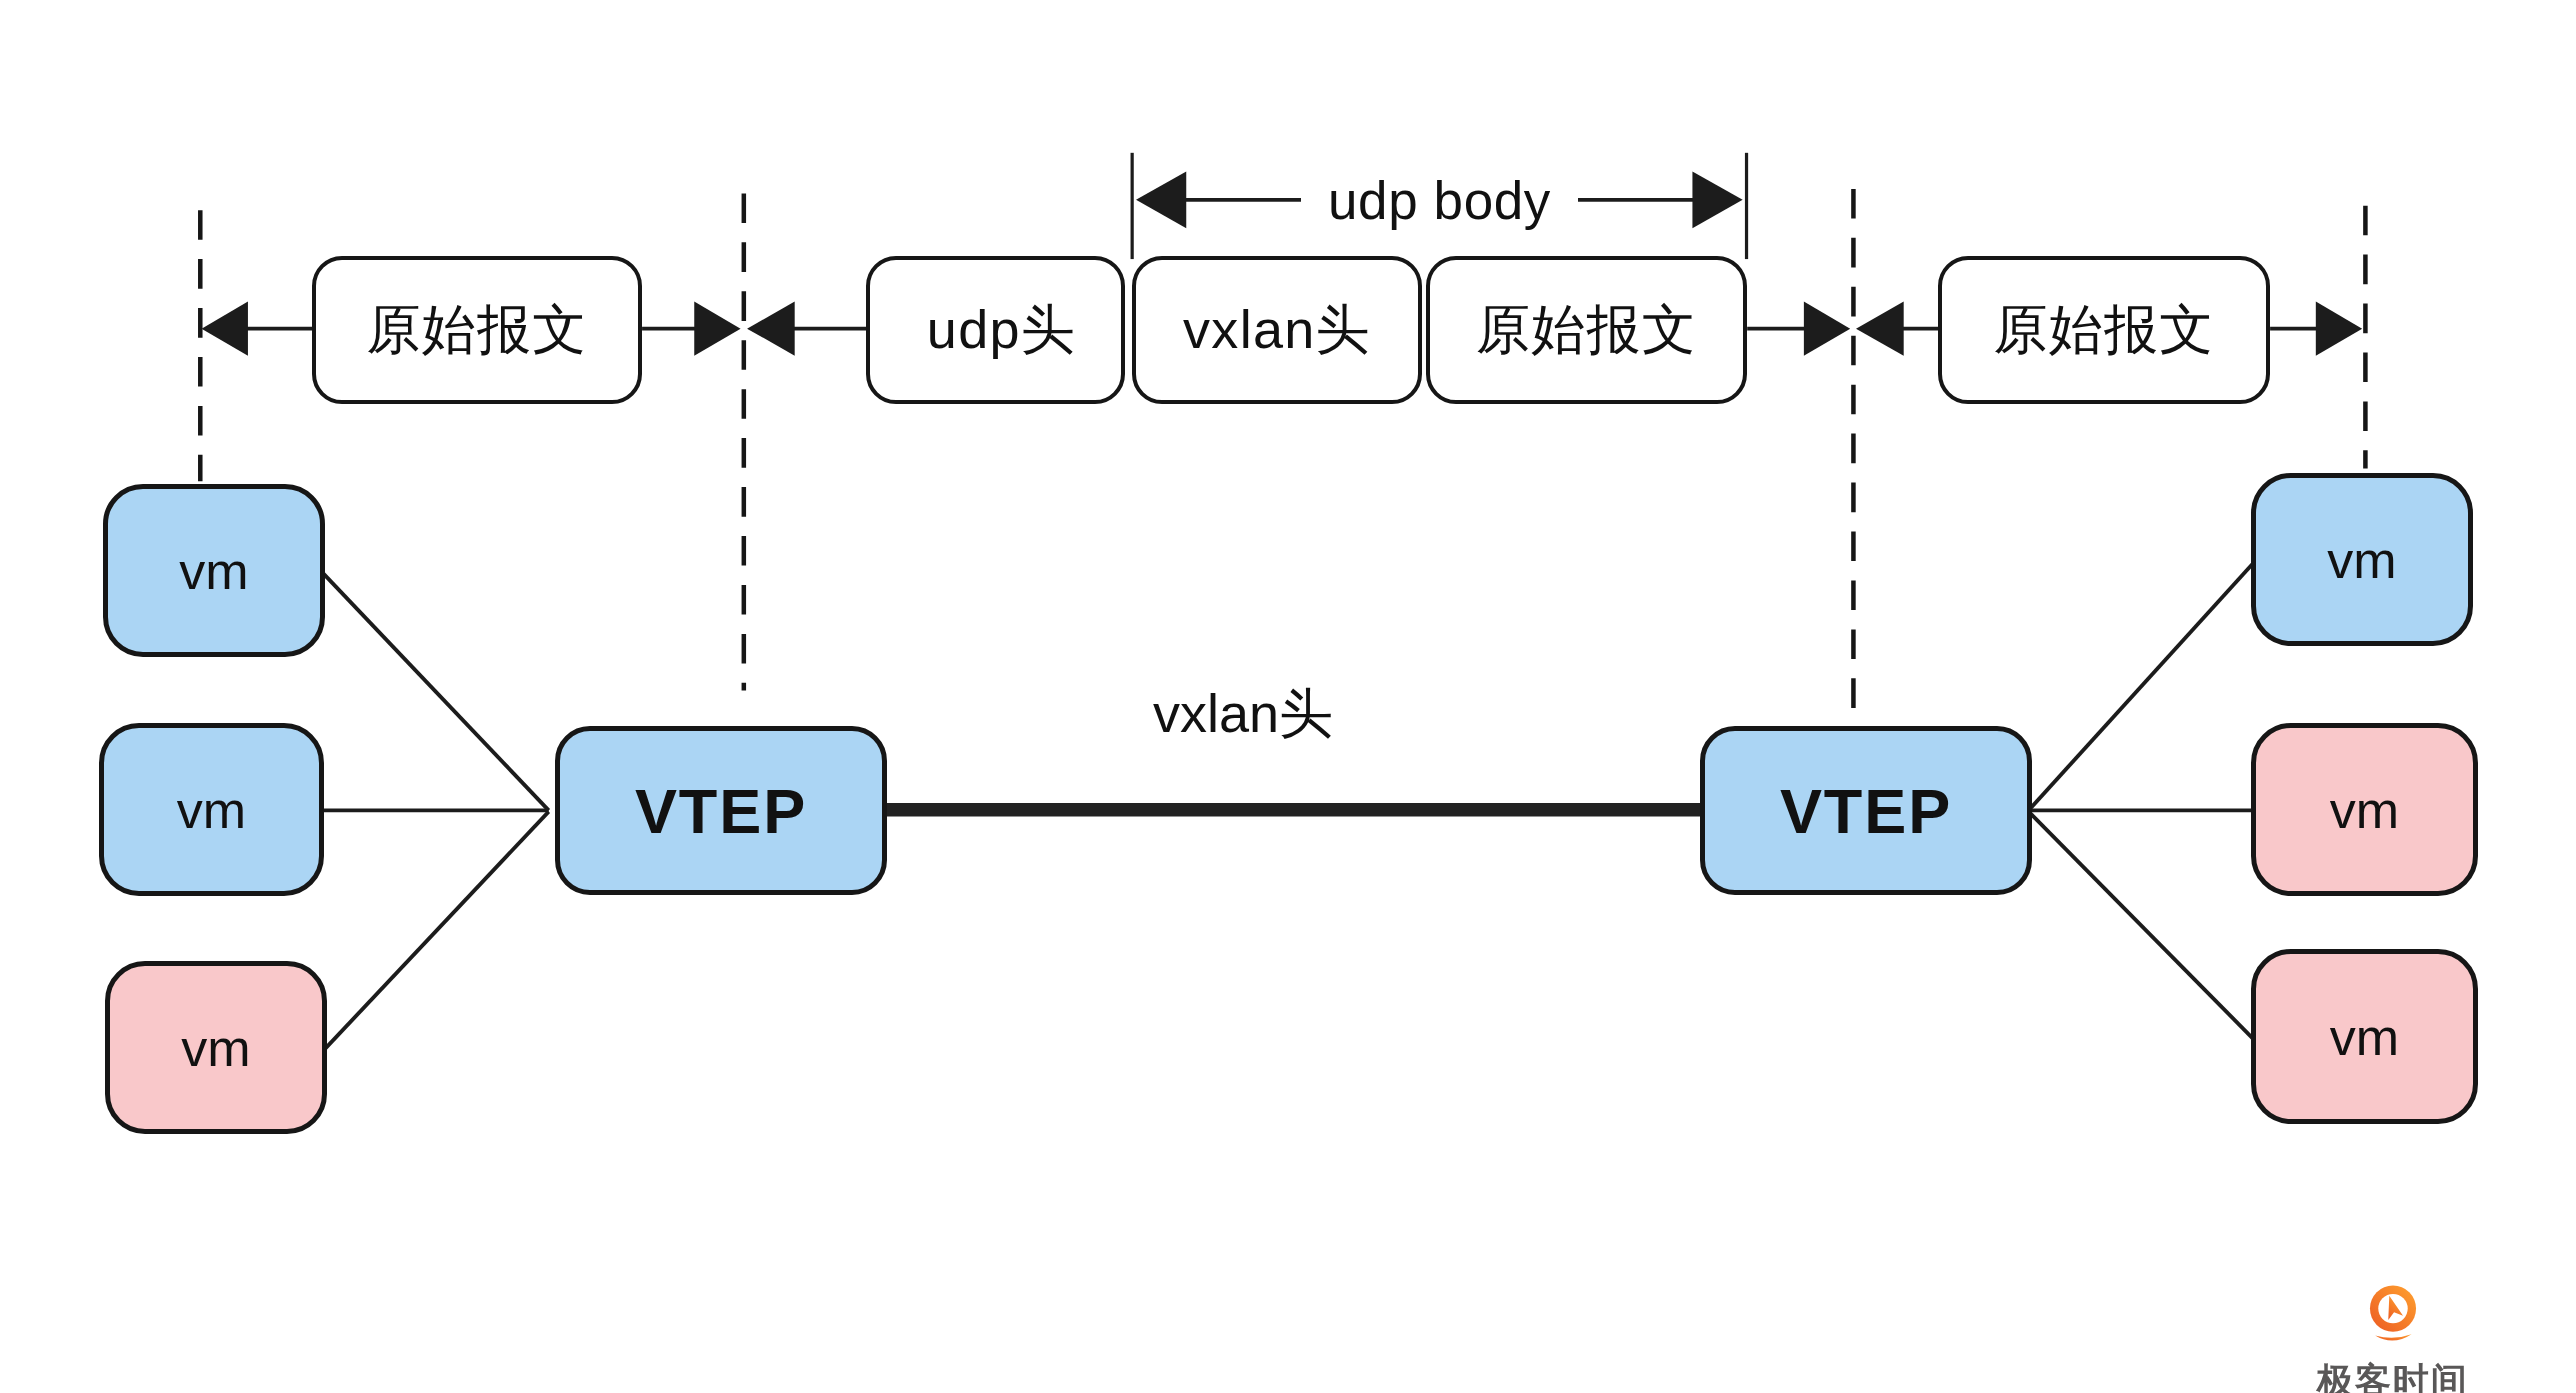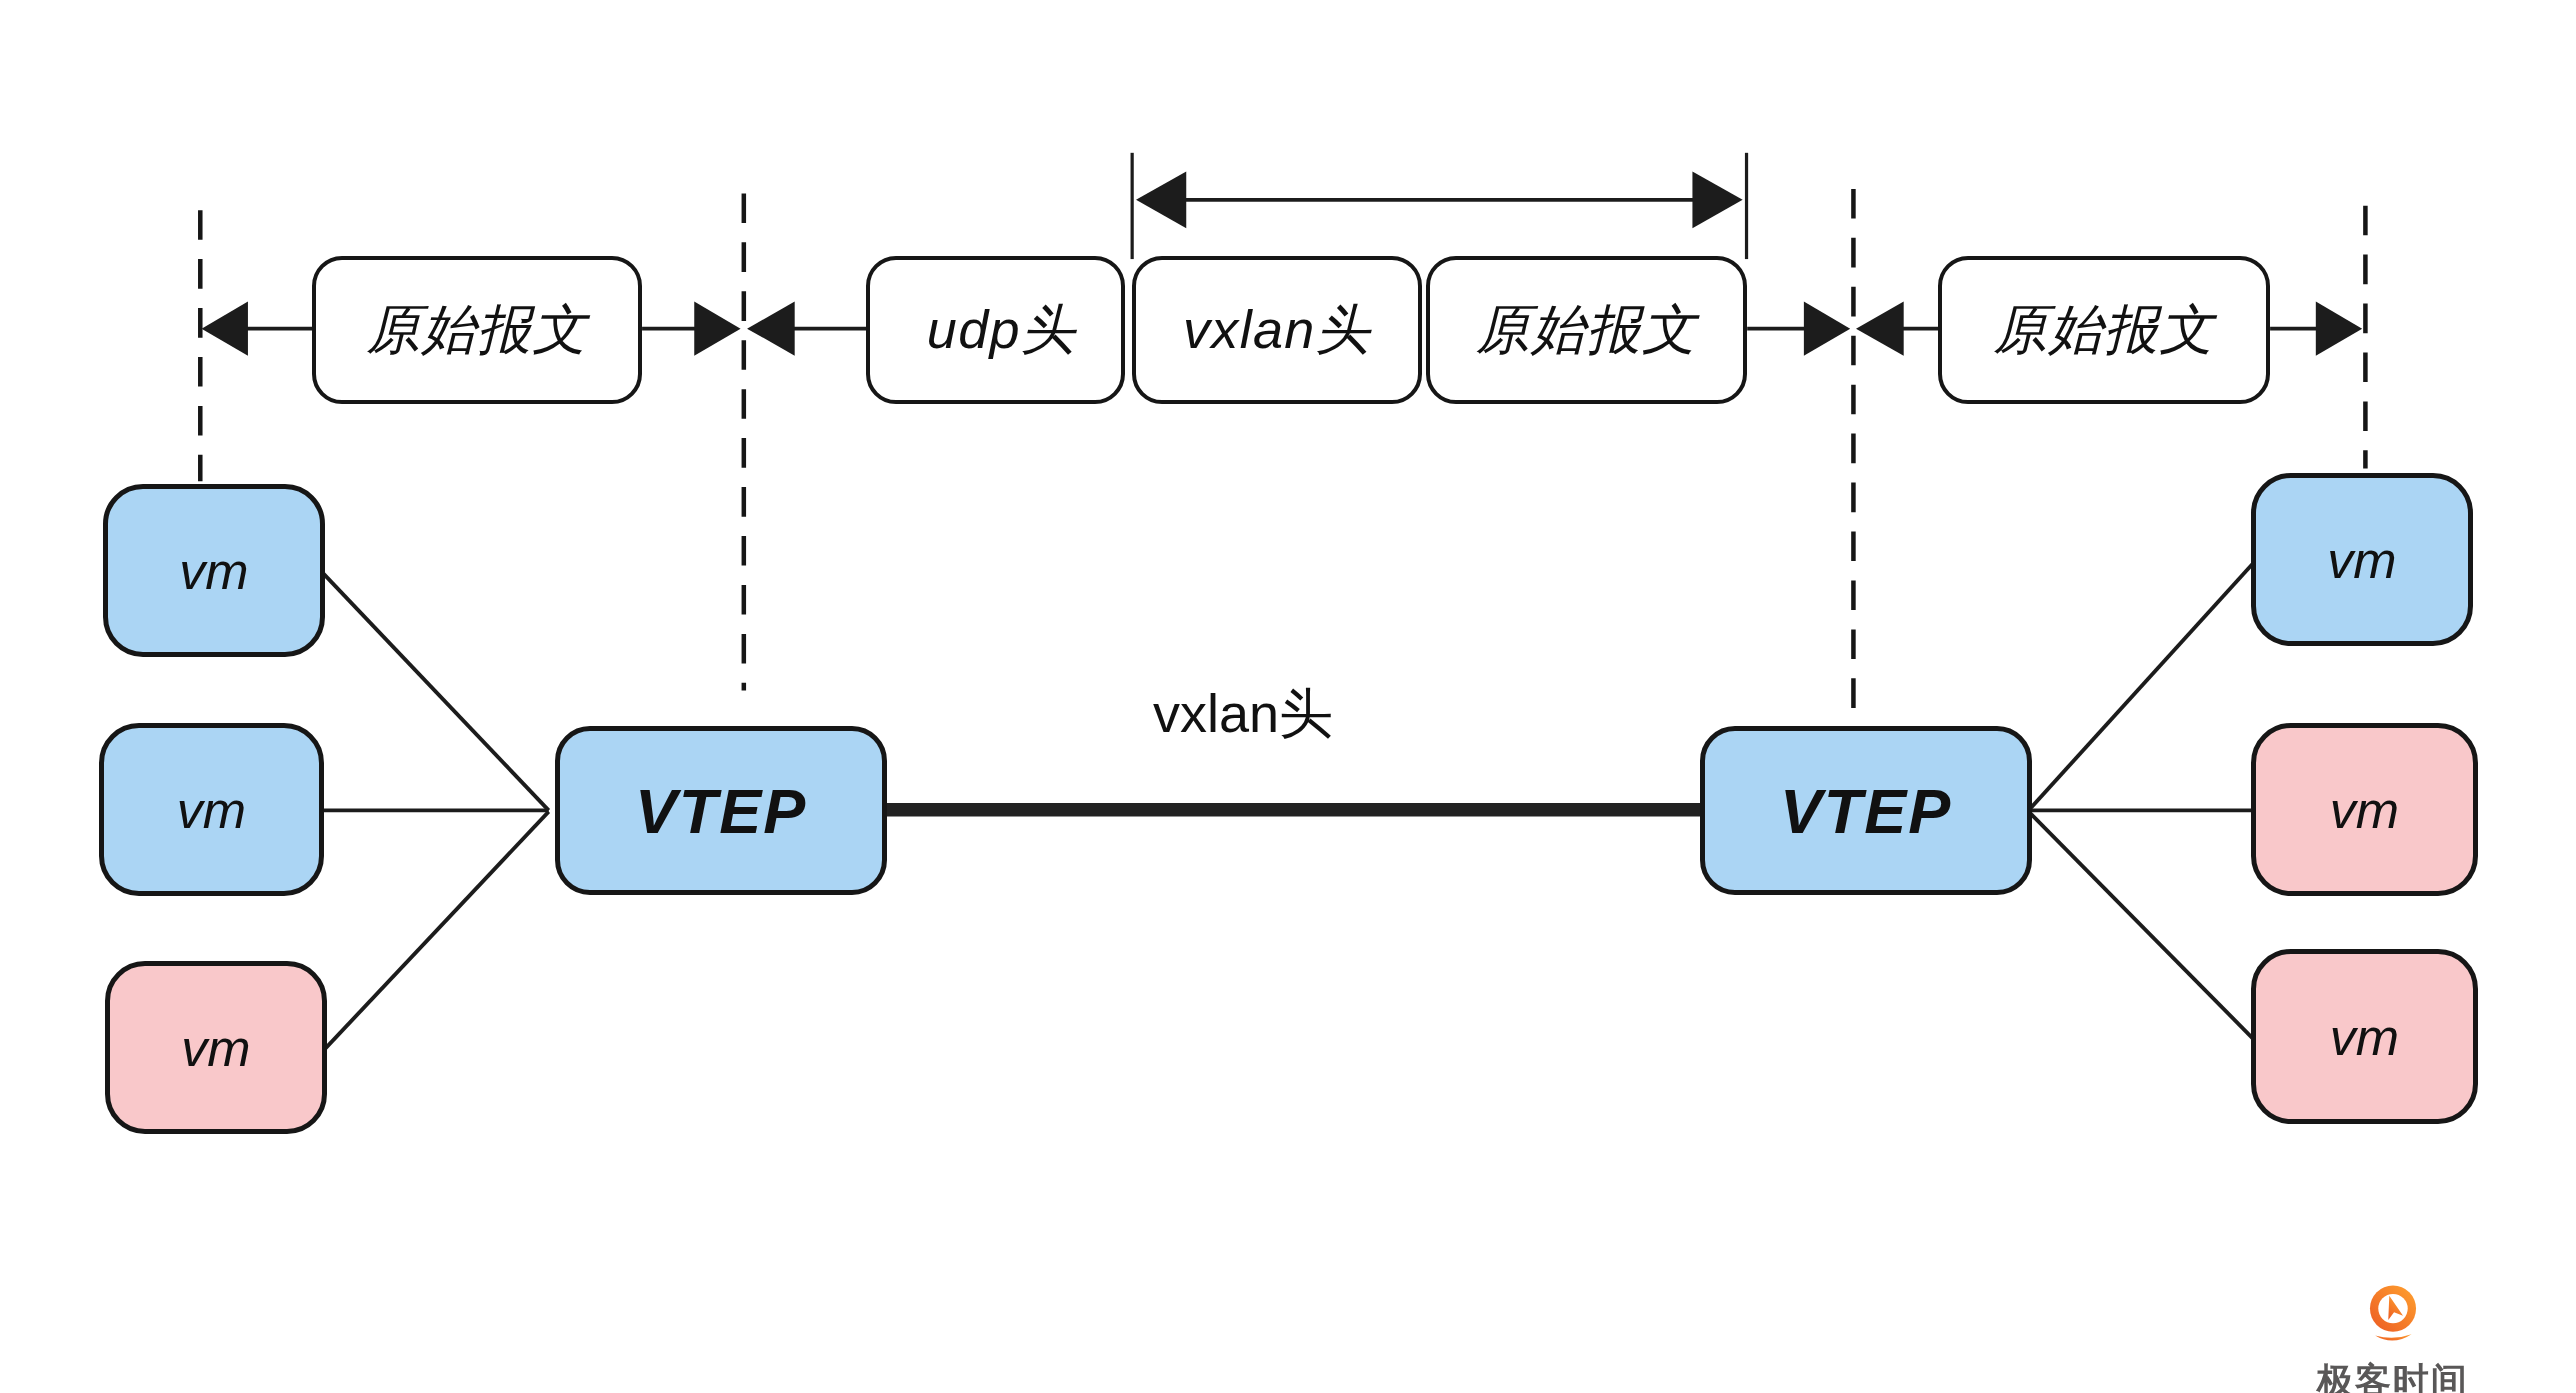--- a/index.html
+++ b/index.html
@@ -20,21 +20,20 @@
   .node {
     position: absolute;
     display: flex;
     align-items: center;
     justify-content: center;
     box-sizing: border-box;
     border: 5.2px solid #161616;
     background: #ffffff;
     text-align: center;
     white-space: nowrap;
-    font-style: italic;
   }
   .pkt {
     border-width: 4.5px;
     border-radius: 30px;
     font-size: 54px;
     font-weight: 500;
     letter-spacing: 1.3px;
   }
   .vm {
     border-radius: 40px;
@@ -129,20 +128,21 @@
   <div class="node pkt" style="left:312px; top:256px; width:330px; height:148px;">原始报文</div>
 
   <div class="node pkt" style="left:866px; top:256px; width:259px; height:148px;padding-left:12px;">udp头</div>
 
   <div class="node pkt" style="left:1132px; top:256px; width:290px; height:148px;">vxlan头</div>
 
   <div class="node pkt" style="left:1426px; top:256px; width:321px; height:148px;">原始报文</div>
 
   <div class="node pkt" style="left:1938px; top:256px; width:332px; height:148px;">原始报文</div>
 
+  <div class="float-label" id="udp-body-label">udp body</div>
 
   <div class="node vm blue" style="left:103px; top:484px; width:222px; height:173px;">vm</div>
   <div class="node vm blue" style="left:99px; top:723px; width:225px; height:173px;">vm</div>
   <div class="node vm pink" style="left:105px; top:961px; width:222px; height:173px;">vm</div>
 
   <div class="node vtep blue" style="left:555px; top:726px; width:332px; height:169px;">VTEP</div>
   <div class="node vtep blue" style="left:1700px; top:726px; width:332px; height:169px;">VTEP</div>
 
   <div class="node vm blue" style="left:2251px; top:473px; width:222px; height:173px;">vm</div>
   <div class="node vm pink" style="left:2251px; top:723px; width:227px; height:173px;">vm</div>

